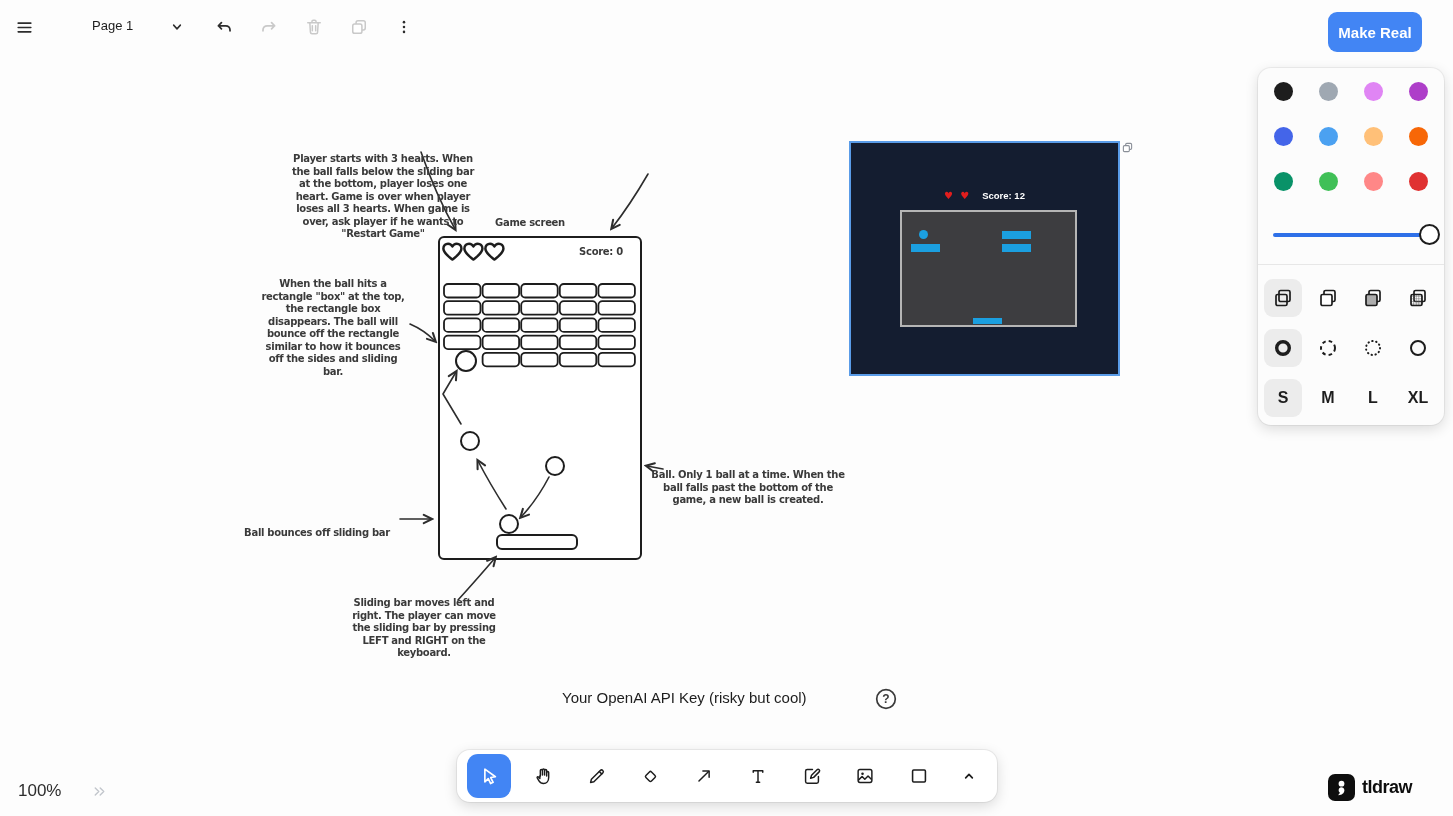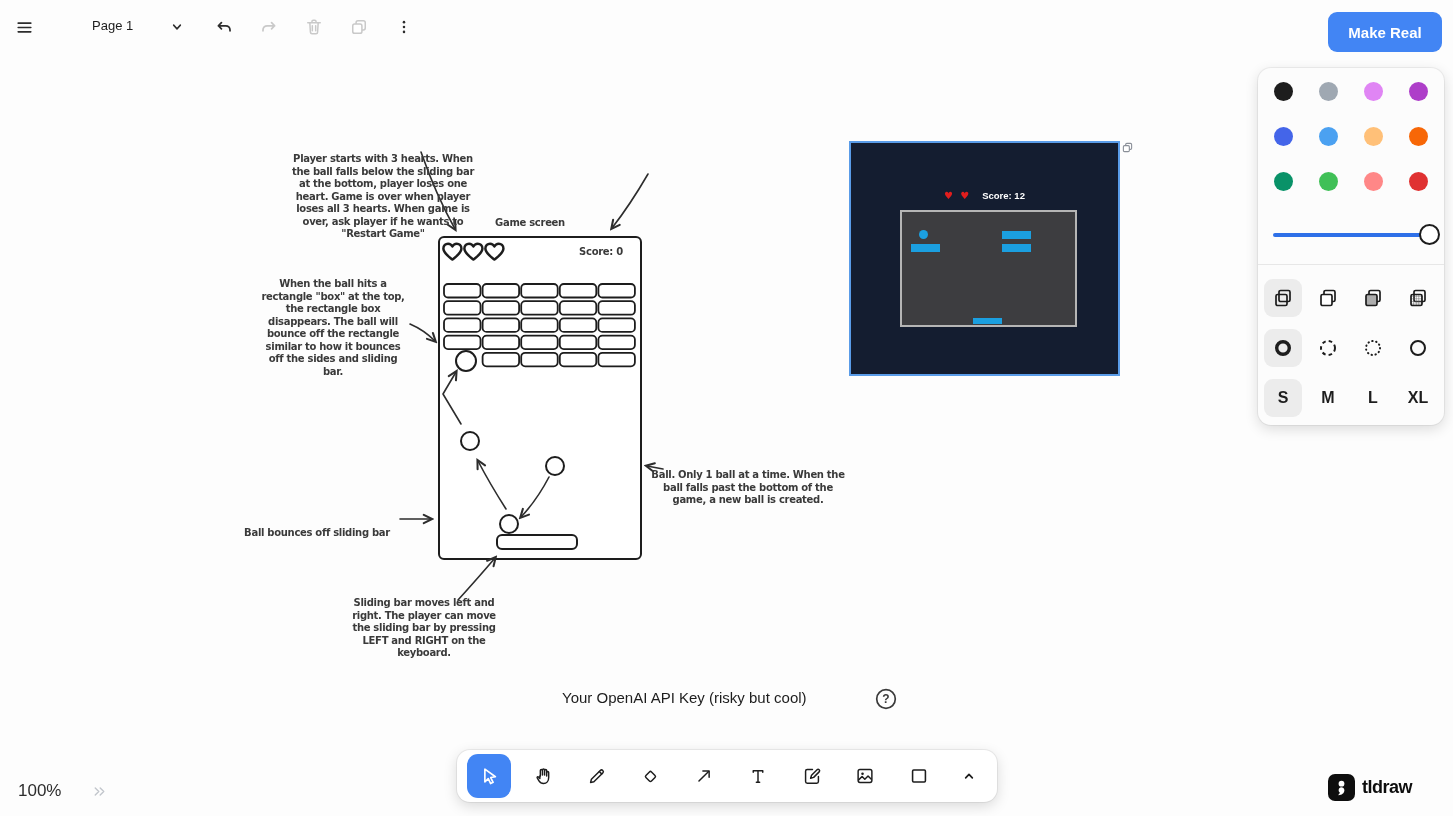--- a/index.html
+++ b/index.html
@@ -3,21 +3,21 @@
 <meta charset="utf-8">
 <style>
   * { margin:0; padding:0; box-sizing:border-box; }
   html,body { width:1453px; height:816px; }
   body { font-family:"Liberation Sans", sans-serif; background:#fff; position:relative; overflow:hidden; }
   #app { position:absolute; inset:0; background:#fdfdfd; }
 
   
   .icon-btn { position:absolute; width:36px; height:36px; display:flex; align-items:center; justify-content:center; border:none; background:transparent; border-radius:8px; cursor:pointer; }
   .page-name { position:absolute; left:60px; top:18px; font-size:13px; font-weight:500; color:#1d1d1d; cursor:pointer;margin-left:32px; }
-  .make-real { position:absolute; left:1328px; top:12px; width:114px; height:40px; background:#4285f4; color:#fff; font-weight:700; font-size:15px; border:none; border-radius:9px; cursor:pointer; font-family:"Liberation Sans",sans-serif; }
+  .make-real { position:absolute; left:1328px; top:12px; width:94px; height:40px; background:#4285f4; color:#fff; font-weight:700; font-size:15px; border:none; border-radius:9px; cursor:pointer; font-family:"Liberation Sans",sans-serif; }
 
   
   .style-panel { position:absolute; left:1258px; top:68px; width:186px; height:357px; background:#fcfcfc; border-radius:13px; box-shadow:0 0 0 1px rgba(0,0,0,.05), 0 4px 14px rgba(0,0,0,.14); }
   .color-grid { position:absolute; left:3px; top:14px; display:grid; grid-template-columns:repeat(4,45px); row-gap:26px; justify-items:center; }
   .swatch { width:19px; height:19px; border-radius:50%; cursor:pointer; }
   .slider { position:absolute; left:15px; right:15px; top:165px; height:4px; border-radius:2px; background:#2e70e8; cursor:pointer; }
   .slider-handle { position:absolute; right:-11px; top:-9px; width:21px; height:21px; border-radius:50%; background:#fff; border:2.5px solid #1d1d1d; cursor:pointer; }
   .panel-divider { position:absolute; left:0; right:0; top:196px; border-top:1px solid #e7e7e7; }
   .prop-row { position:absolute; left:6px; width:174px; display:flex; gap:7px; }
   .prop-btn { width:38px; height:38px; border:none; background:transparent; border-radius:9px; display:flex; align-items:center; justify-content:center; cursor:pointer; color:#1d1d1d; }

